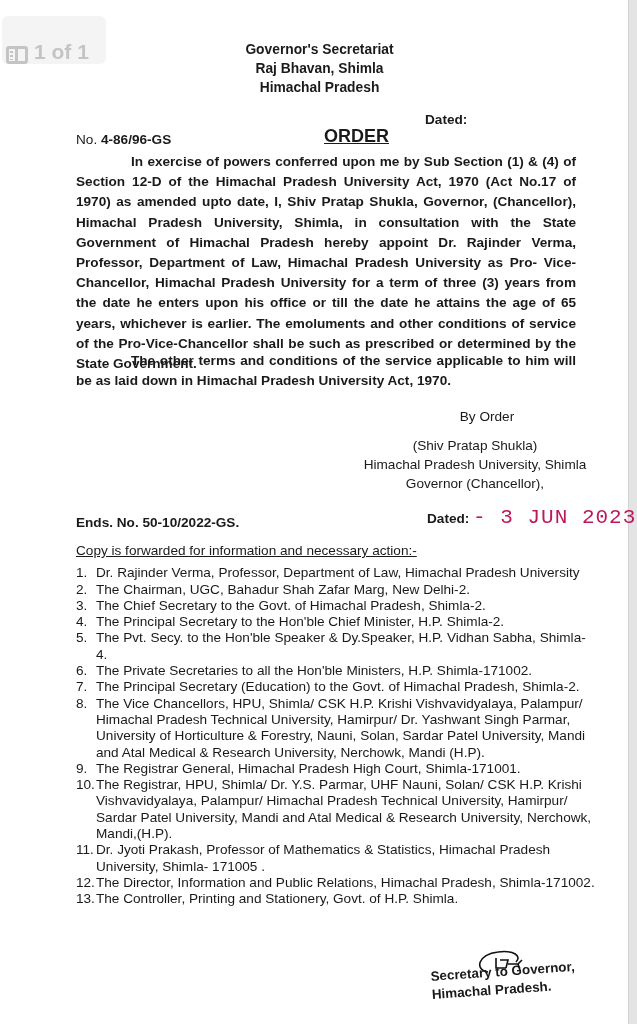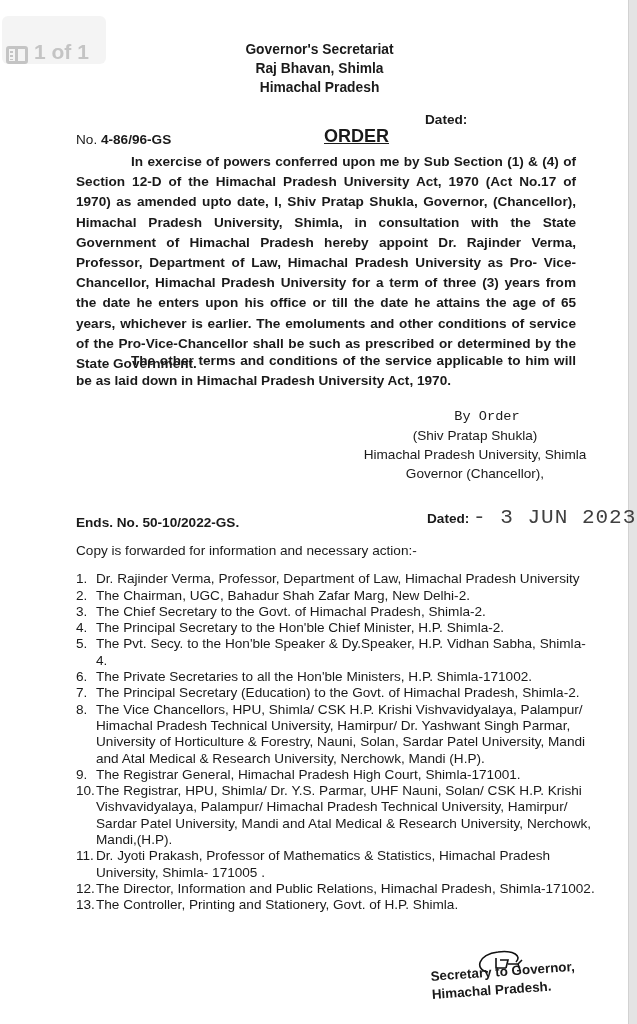--- a/index.html
+++ b/index.html
@@ -41,23 +41,23 @@
   .abs { position: absolute; white-space: nowrap; }
   .bold { font-weight: bold; }
   .order-title { left: 324px; top: 126px; font-weight: bold; text-decoration: underline; font-size: 18px; }
   .para {
     position: absolute; left: 76px; width: 500px; text-align: justify;
     line-height: 20.2px; font-size: 13.6px; font-weight: bold;
   }
   .para.p1 { top: 152px; text-indent: 55px; }
   .para.p2 { top: 351px; text-indent: 55px; }
   .sign-block { position: absolute; left: 340px; top: 407px; width: 270px; text-align: center; line-height: 19px; font-size: 13.6px; }
-  .stamp-date { color: #404040; font-family: "Liberation Mono", monospace; font-size: 21px; letter-spacing: 1px; }
+  .stamp-date { color: #be185d; font-family: "Liberation Mono", monospace; font-size: 21px; letter-spacing: 1px; }
   .copy-list { position: absolute; left: 76px; top: 543px; width: 520px; font-size: 13.6px; line-height: 16.3px; }
-  .copy-list .intro { margin-bottom: 12px; }
+  .copy-list .intro { margin-bottom: 6px; text-decoration: underline; }
   .copy-item { display: flex; }
   .copy-item .num { width: 20px; flex: none; }
   .copy-item .txt { flex: 1; }
   .signature-svg { position: absolute; left: 470px; top: 946px; }
   .sec-sign {
     position: absolute; left: 430px; top: 968px; font-weight: bold; font-size: 13.4px;
     line-height: 18px; transform: rotate(-4deg); transform-origin: left top;
   }
 </style>
 </head>
@@ -76,21 +76,21 @@
     <span>No.</span>
     <span class="bold">4-86/96-GS</span>
   </div>
   <div class="abs bold" style="left:425px; top:112px;">Dated:</div>
   <div class="abs order-title">ORDER</div>
 
   <div class="para p1">In exercise of powers conferred upon me by Sub Section (1) &amp; (4) of Section 12-D  of the Himachal Pradesh University Act, 1970 (Act No.17 of 1970) as amended upto date, I, Shiv Pratap Shukla, Governor, (Chancellor), Himachal Pradesh University, Shimla, in consultation with the State Government of Himachal Pradesh hereby appoint Dr. Rajinder Verma, Professor, Department of Law, Himachal Pradesh University as Pro- Vice- Chancellor, Himachal Pradesh University for a term of three (3) years from the date he enters upon his office or till the date he attains the age of 65 years, whichever is earlier.  The emoluments and other conditions of service of the Pro-Vice-Chancellor shall be such as prescribed or determined by the State Government.</div>
   <div class="para p2">The other terms and conditions of the service applicable to him will be as laid down in Himachal Pradesh University Act, 1970.</div>
 
   <div class="sign-block">
-    <div style="padding-left:24px;font-family:Liberation Mono, monospace;">By Order</div>
+    <div style="margin-bottom:10px; padding-left:24px;">By Order</div>
     <div>(Shiv Pratap Shukla)</div>
     <div>Himachal Pradesh University, Shimla</div>
     <div>Governor (Chancellor),</div>
   </div>
 
   <div class="abs bold" style="left:76px; top:515px;">Ends. No. 50-10/2022-GS.</div>
   <div class="abs" style="left:427px; top:506px;">
     <span class="bold" style="font-size:13.6px;">Dated:</span>
     <span class="stamp-date">- 3 JUN 2023</span>
   </div>

